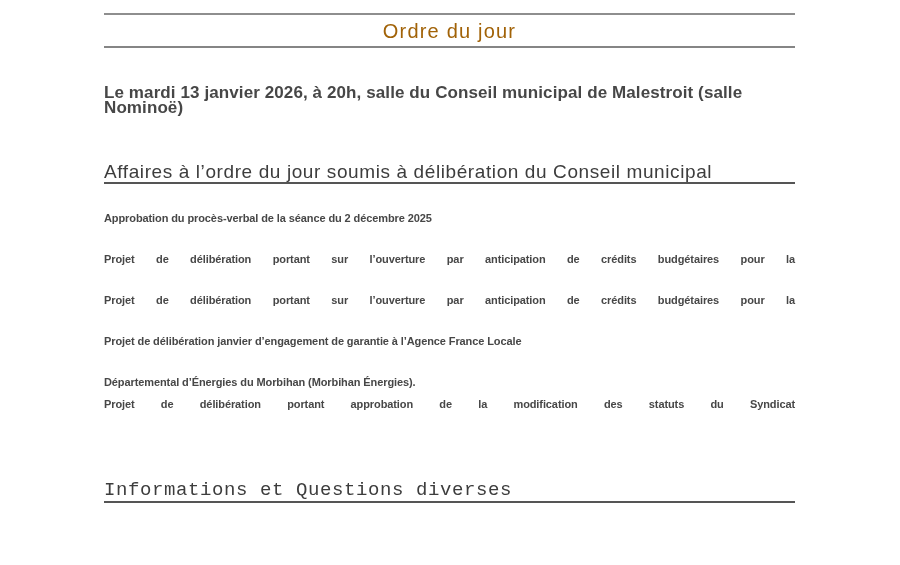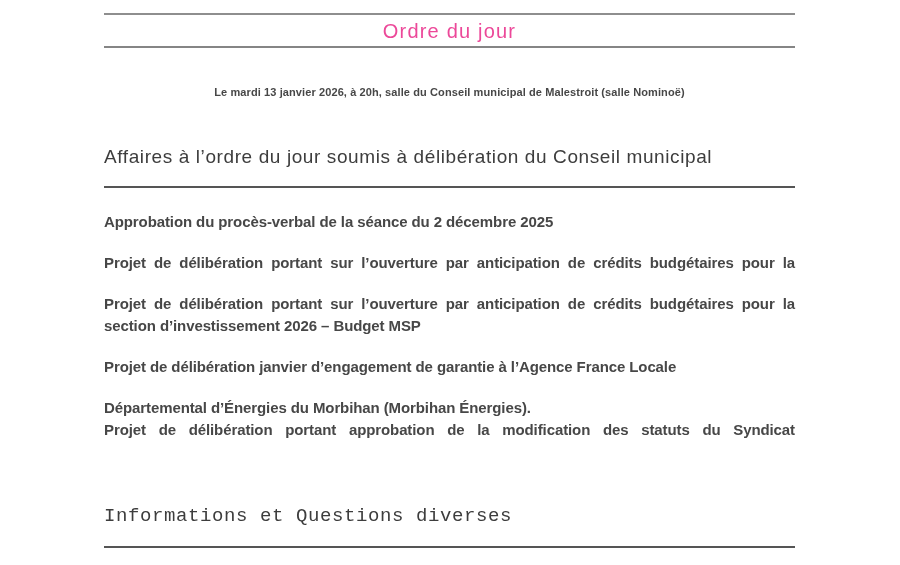--- a/index.html
+++ b/index.html
@@ -26,55 +26,55 @@
     margin-top: 13px;
     border-top: 2px solid #8e8e8e;
     border-bottom: 2px solid #858585;
     text-align: center;
   }
   .doc-title {
     font-size: 20px;
     line-height: 24px;
     padding: 4px 0 3px 0;
     letter-spacing: 1.2px;
-    color: #ec4899;
+    color: #a16207;
     font-weight: 400;
   }
   
   .date-line {
     margin: 37px 0 0 0;
-    text-align: center;
-    font-size: 11px;
+    text-align: left;
+    font-size: 17px;
     line-height: 15px;
     font-weight: bold;
     color: #474747;
     letter-spacing: 0.1px;
   }
   
   .section-heading {
     margin: 46px 0 0 0;
     font-size: 19px;
     line-height: 21px;
     font-weight: 400;
     color: #3d3d3d;
     letter-spacing: 0.6px;
-    padding-bottom: 19px;
+    padding-bottom: 0;
     border-bottom: 2px solid #555555;
   }
   .section-heading.informations {
     margin-top: 65px;
     font-family: Liberation Mono, monospace;
   }
   
   .items {
     margin-top: 23px;
   }
   .agenda-item {
     margin: 0 0 19px 0;
-    font-size: 15px;
+    font-size: 11px;
     line-height: 22px;
     font-weight: bold;
     color: #474747;
     letter-spacing: -0.1px;
   }
   .agenda-item .line {
     text-align: left;
   }
   .agenda-item .line.stretch {
     text-align: justify;
@@ -100,21 +100,20 @@
       <div class="agenda-item">
         <div class="line">Approbation du procès-verbal de la séance du 2 décembre 2025</div>
       </div>
 
       <div class="agenda-item">
         <div class="line stretch">Projet de délibération portant sur l’ouverture par anticipation de crédits budgétaires pour la</div>
       </div>
 
       <div class="agenda-item">
         <div class="line stretch">Projet de délibération portant sur l’ouverture par anticipation de crédits budgétaires pour la</div>
-        <div class="line">section d’investissement 2026 – Budget MSP</div>
       </div>
 
       <div class="agenda-item">
         <div class="line">Projet de délibération janvier d’engagement de garantie à l’Agence France Locale</div>
       </div>
 
       <div class="agenda-item">
         <div class="line">Départemental d’Énergies du Morbihan (Morbihan Énergies).</div>
         <div class="line stretch">Projet de délibération portant approbation de la modification des statuts du Syndicat</div>
       </div>

